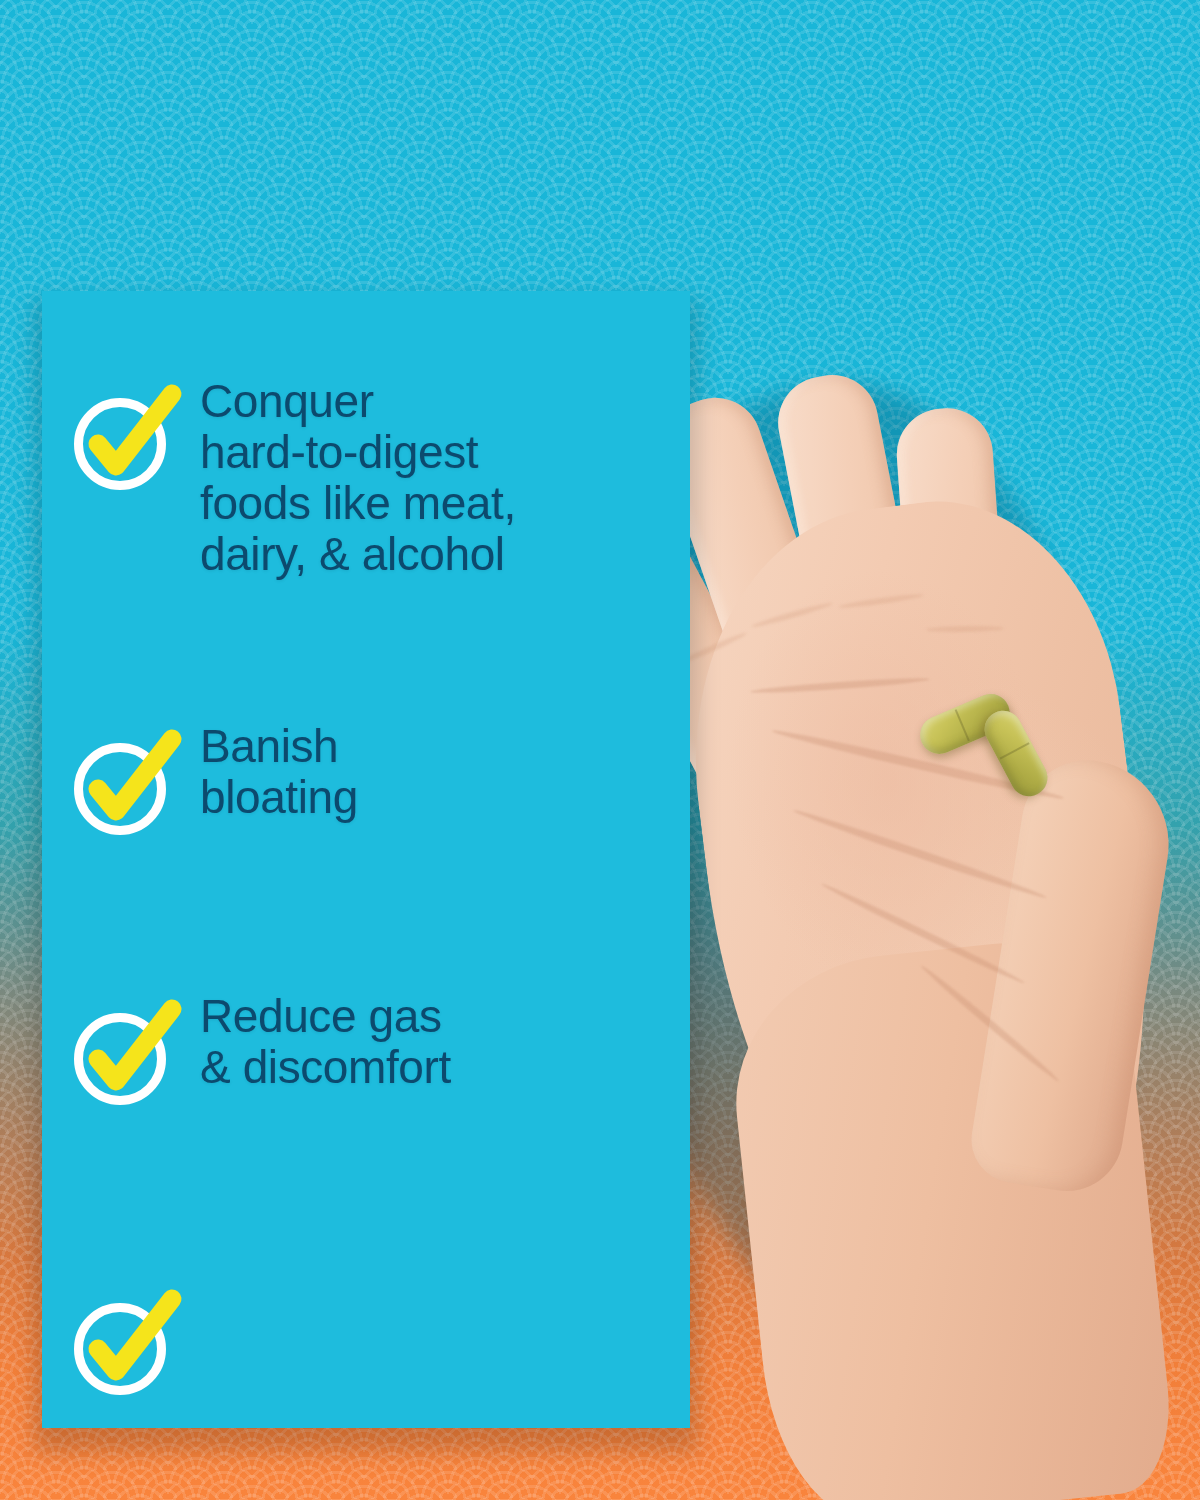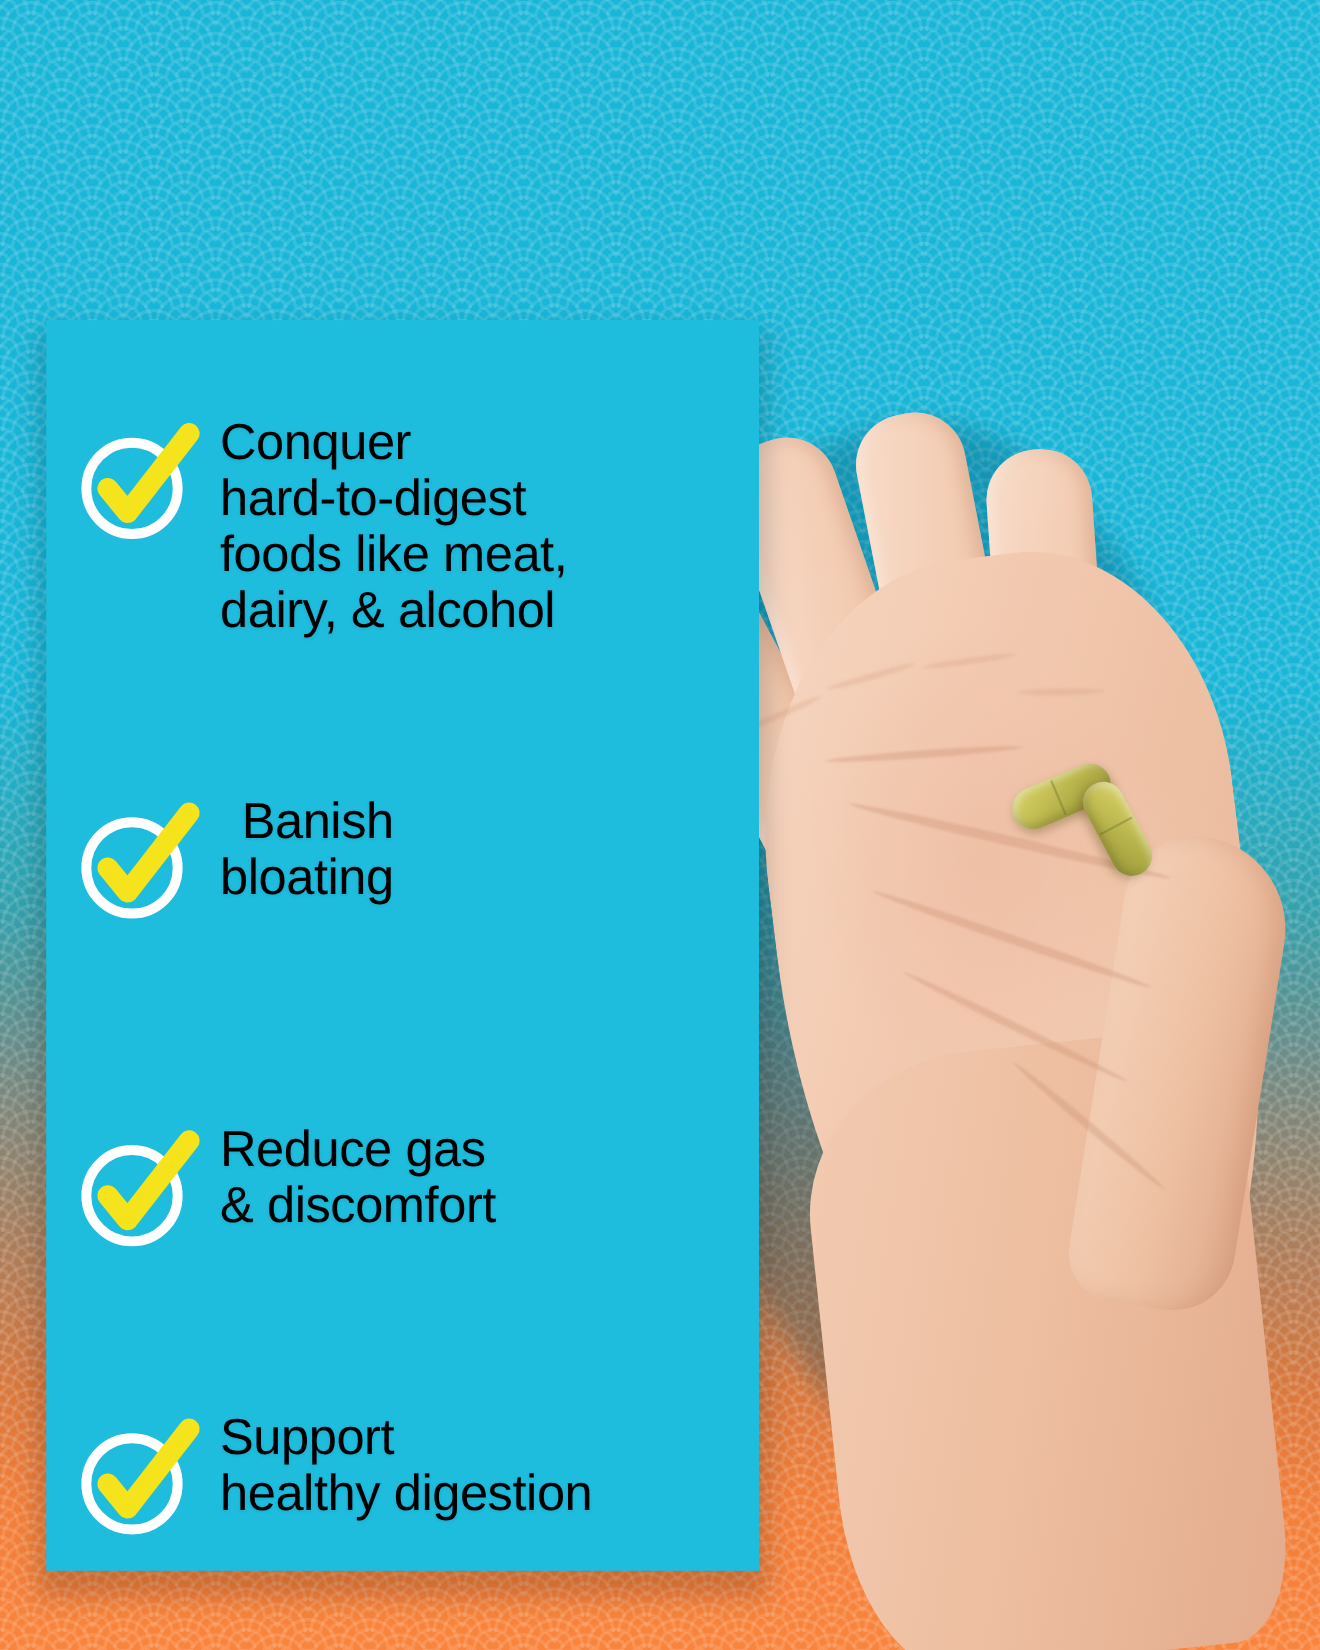--- a/index.html
+++ b/index.html
@@ -205,22 +205,22 @@
   }
   .benefit {
     position:absolute;
     left:26px;
     width:620px;
     display:flex;
     align-items:flex-start;
     gap:22px;
   }
   #benefit-0 { top:45px; }
-  #benefit-1 { top:390px;text-align:right; }
-  #benefit-2 { top:688px; }
+  #benefit-1 { top:390px; }
+  #benefit-2 { top:660px; }
   #benefit-3 { top:950px; }
 
   .check-wrap {
     position:relative;
     flex:0 0 auto;
     width:110px; height:110px;
     margin-top:10px;
   }
   .check-circle {
     position:absolute;
@@ -229,21 +229,21 @@
     border:9px solid #ffffff;
     border-radius:50%;
   }
   .check-mark {
     position:absolute;
     left:0; top:0;
     width:110px; height:110px;
     overflow:visible;
   }
   .benefit-text {
-    color:#000000;
+    color:#0c4a6e;
     font-size:46px;
     line-height:1.11;
     font-weight:400;
     letter-spacing:-.4px;
     white-space:pre-line;
     padding-top:2px;
     text-shadow:0 1px 3px rgba(0,90,115,.16);
   }
 </style>
 </head>
@@ -319,19 +319,17 @@
           <div class="benefit-text">Reduce gas
 &amp; discomfort</div>
         </div>
         <div class="benefit" id="benefit-3">
           <div class="check-wrap">
             <div class="check-circle"></div>
             <svg class="check-mark" viewBox="0 0 110 110">
               <path d="M30 60 L48 82 L104 10" fill="none" stroke="#f5e41b" stroke-width="19" stroke-linecap="round" stroke-linejoin="round"></path>
             </svg>
           </div>
-          <div class="benefit-text">Support
-healthy digestion</div>
         </div>
       </div>
   </div>
 
 </div>
 
 </body></html>

